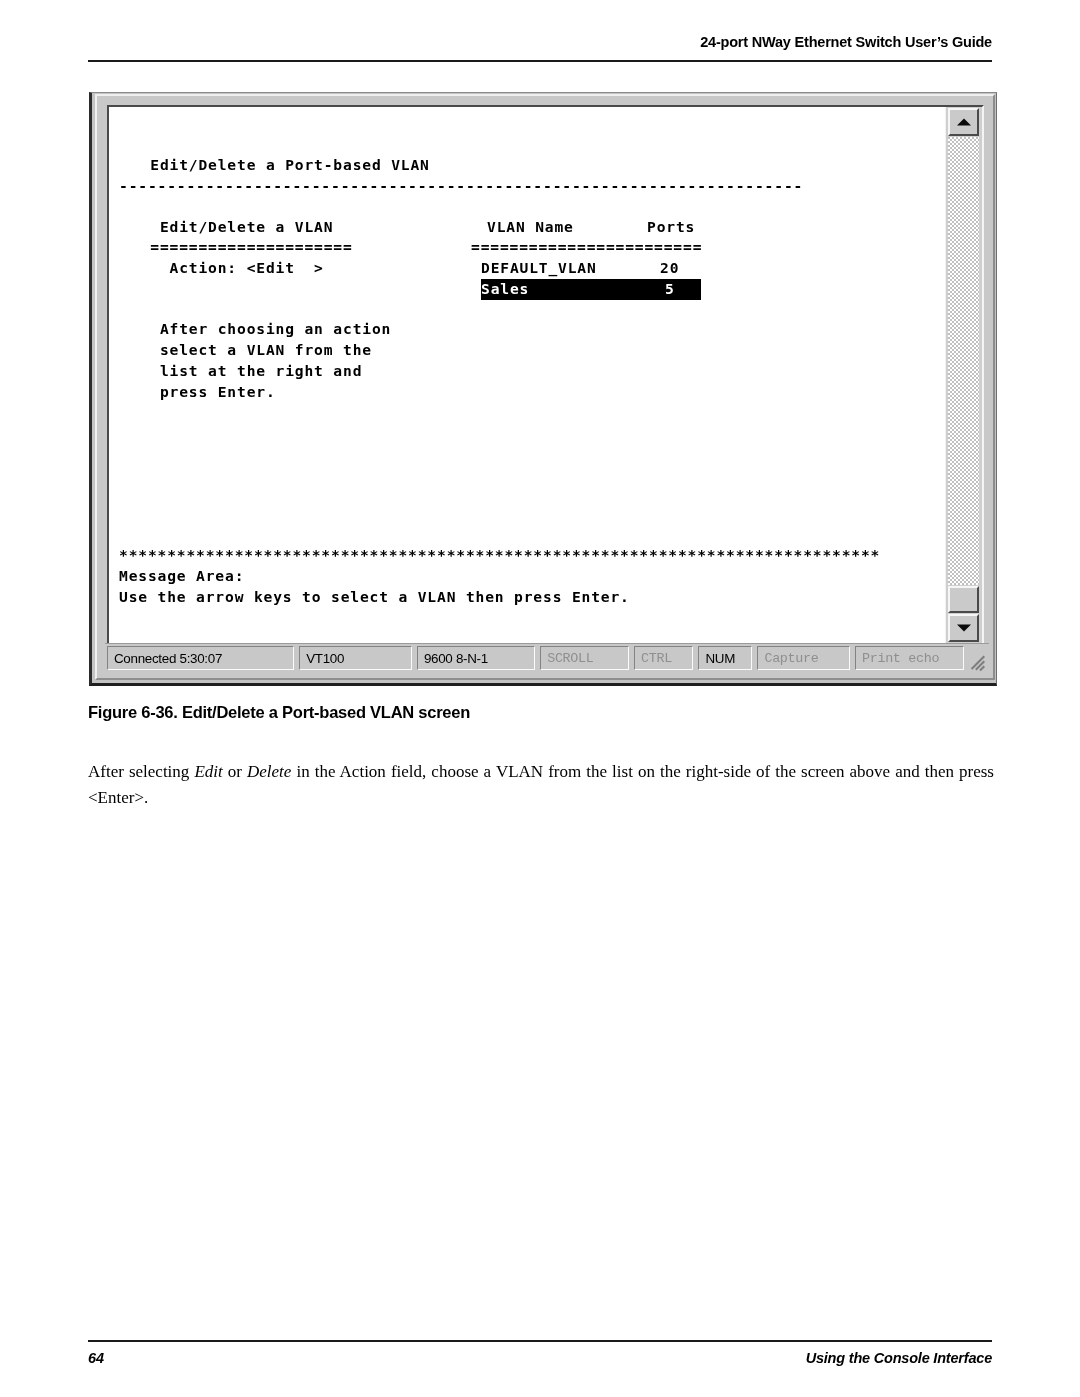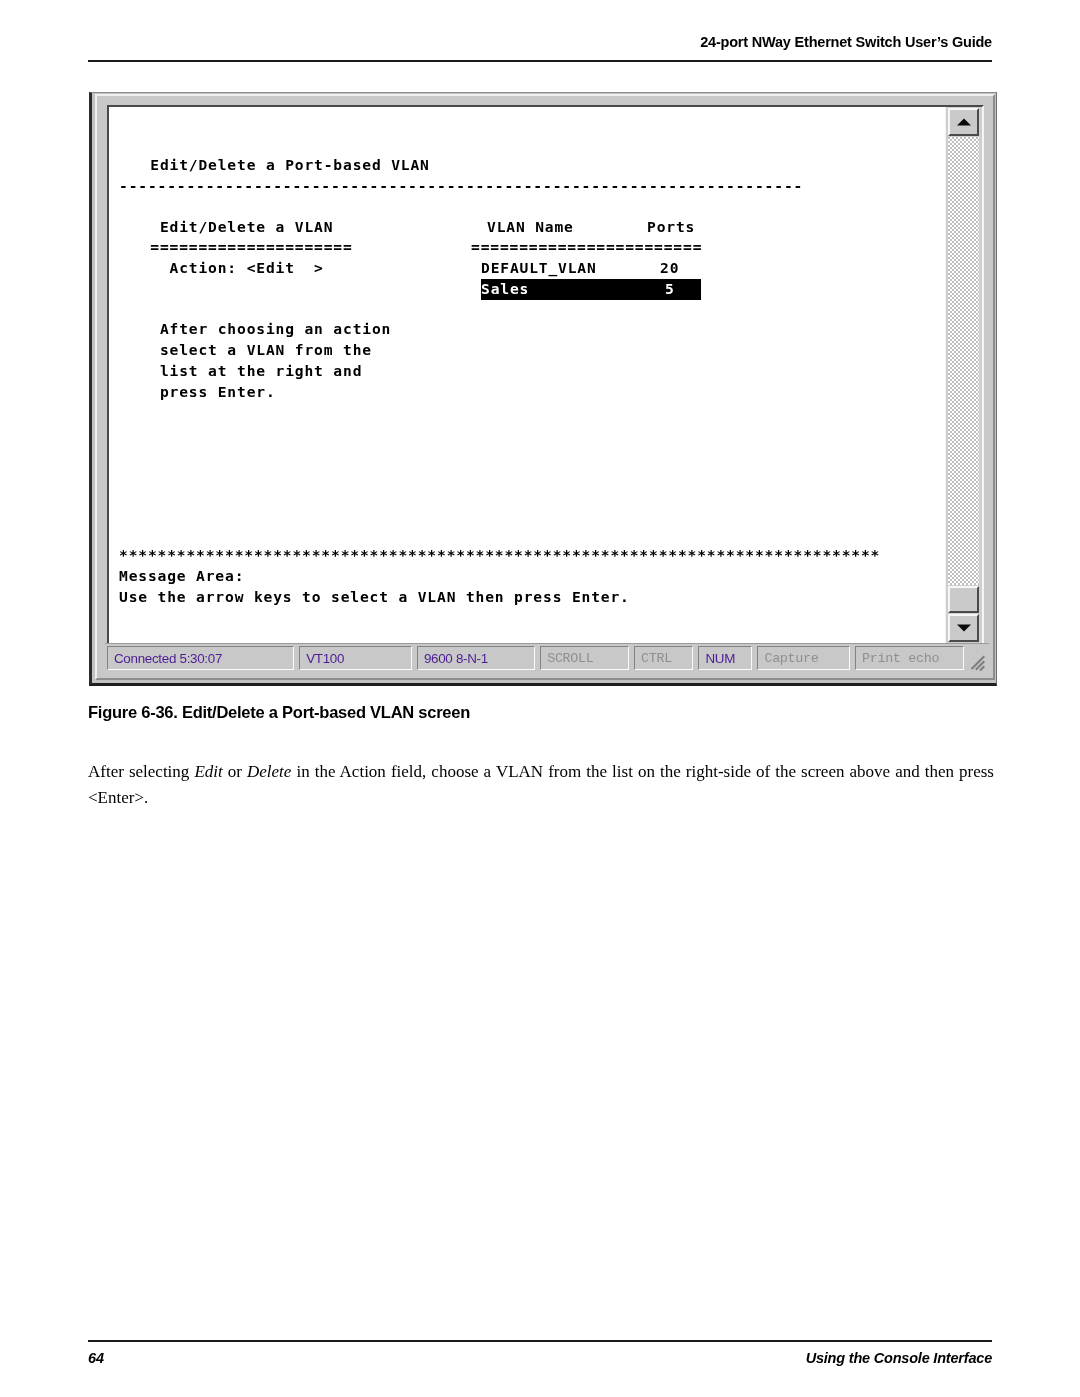--- a/index.html
+++ b/index.html
@@ -204,21 +204,21 @@
   }
   .sb-cell {
     box-sizing: border-box;
     background: #c8c8c8;
     border-top: 1.5px solid #828282;
     border-left: 1.5px solid #828282;
     border-right: 1.5px solid #fbfbfb;
     border-bottom: 1.5px solid #fbfbfb;
     font-family: "Liberation Sans", sans-serif;
     font-size: 13.4px;
-    color: #4c1d95;
+    color: #000000;
     display: flex;
     align-items: center;
     padding-left: 6px;
     letter-spacing: -0.3px;
     white-space: nowrap;
   }
   .sb-cell.dim { color: #8f8f8f; font-family: Liberation Mono, monospace; }
   .sb-cell.w-conn { width: 203px; }
   .sb-cell.w-term { width: 122px; }
   .sb-cell.w-baud { width: 128px; }

